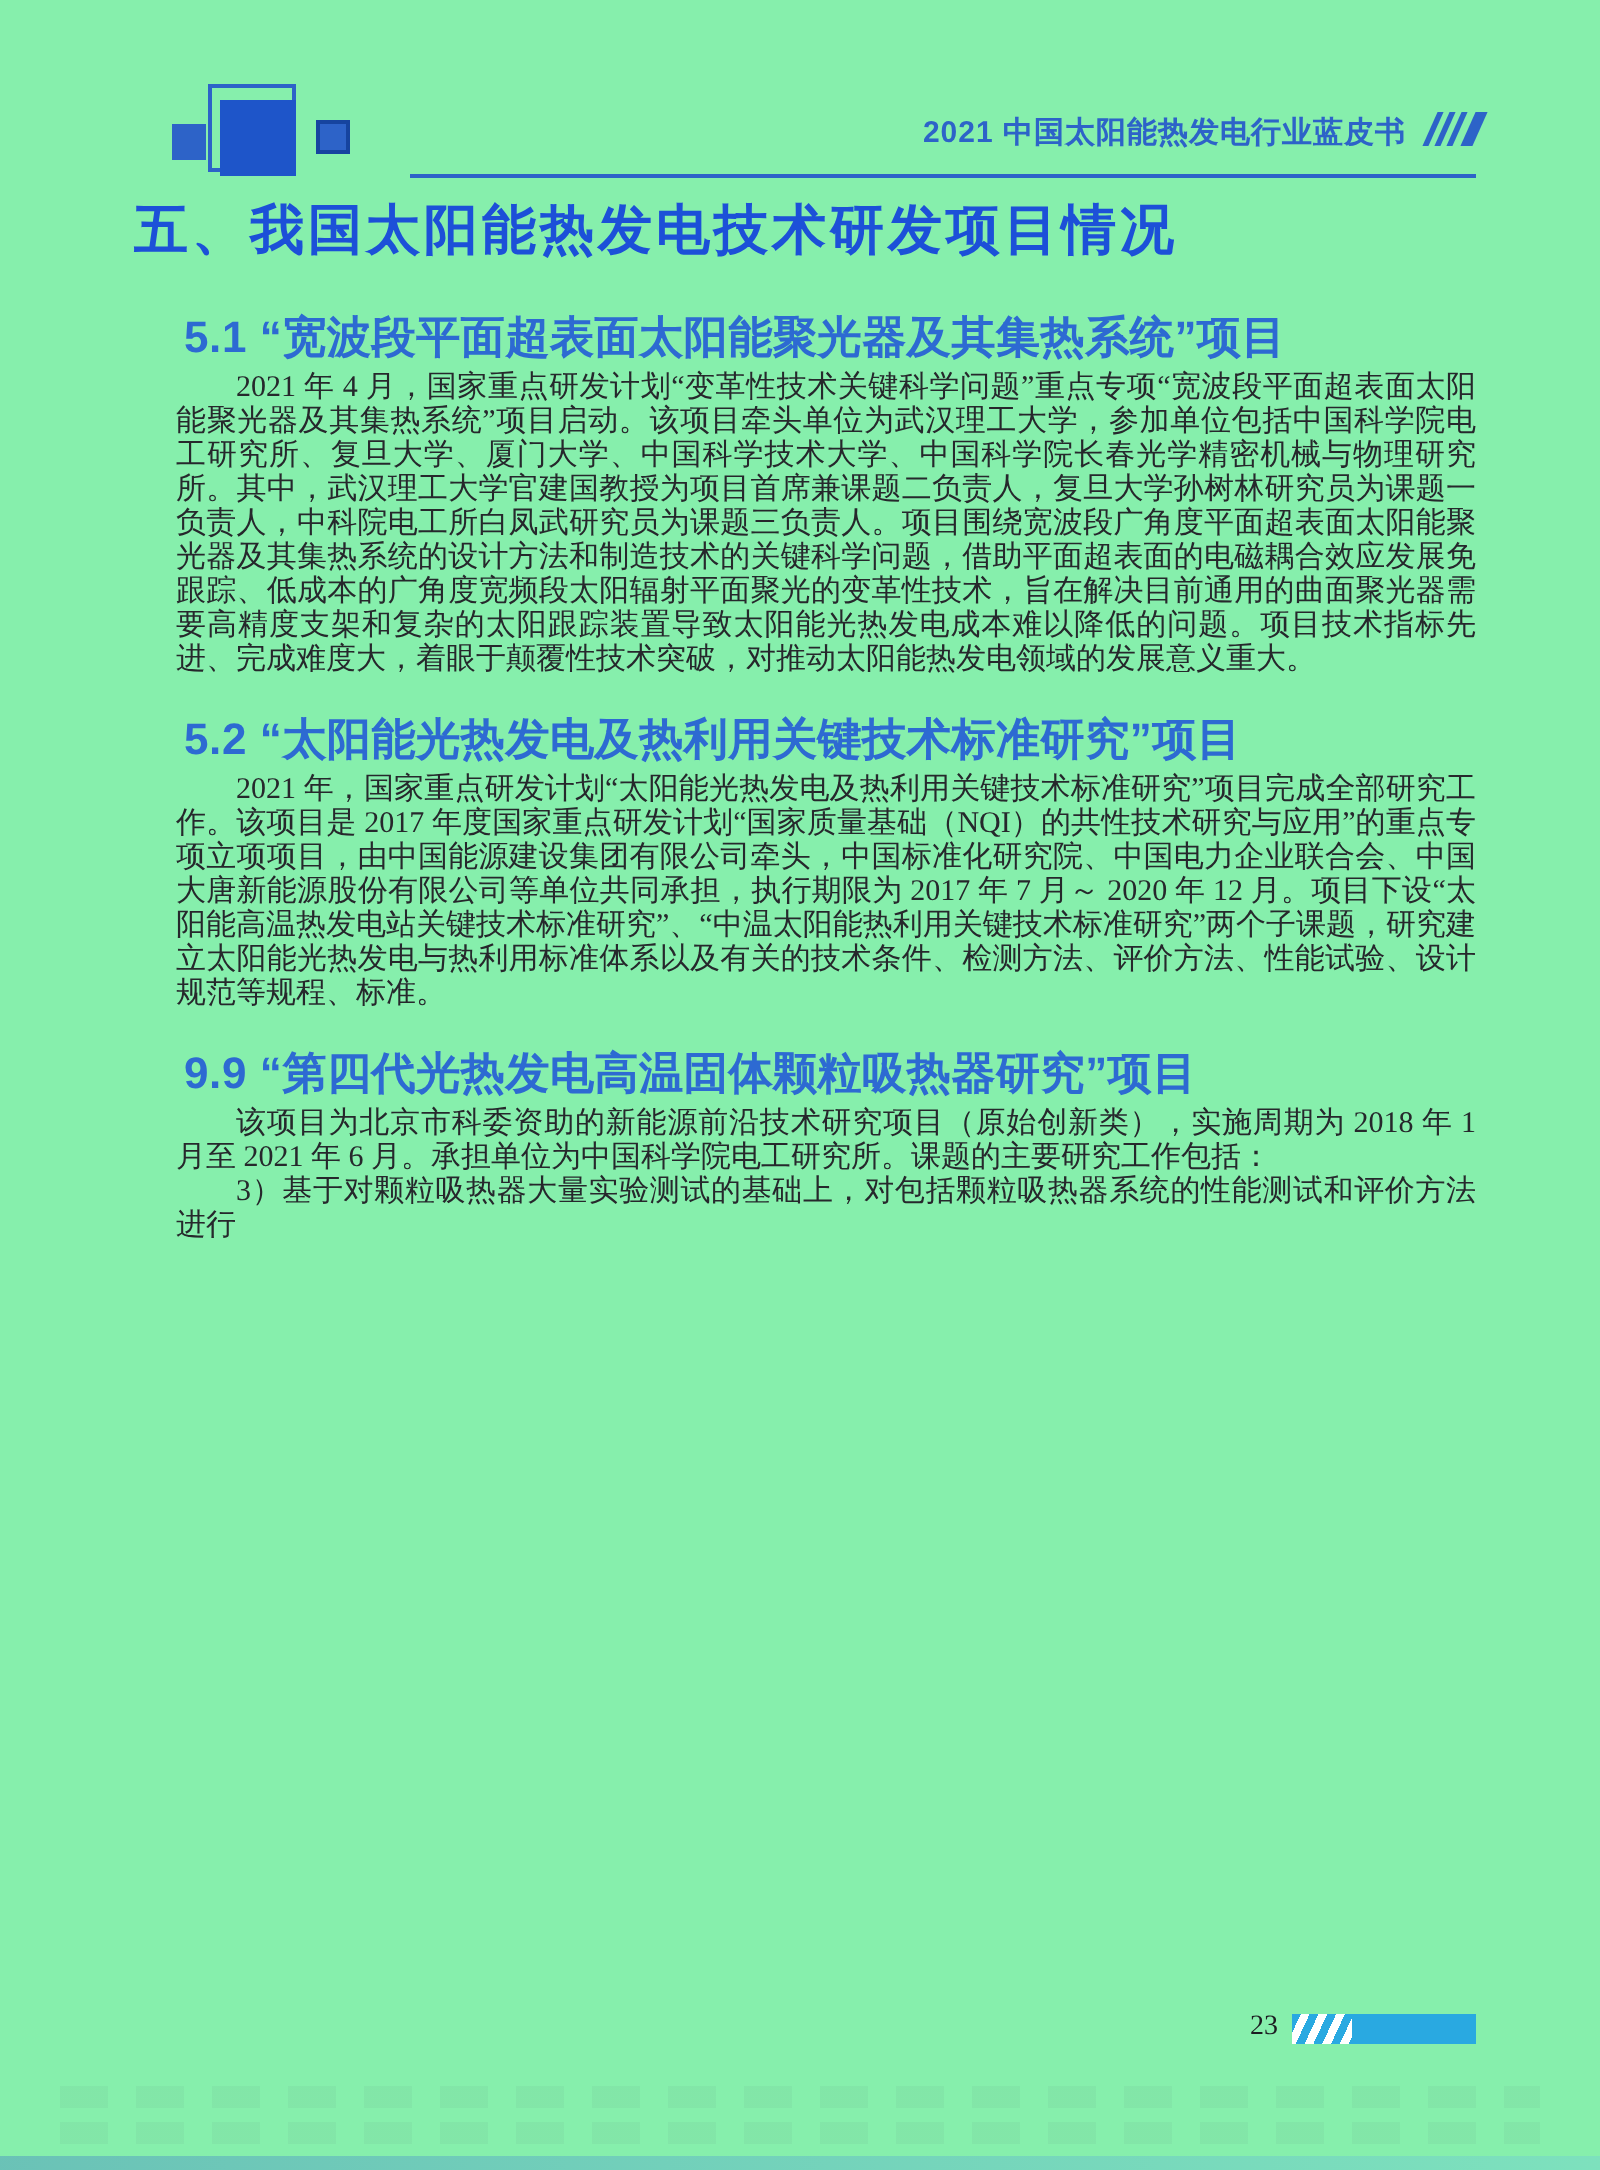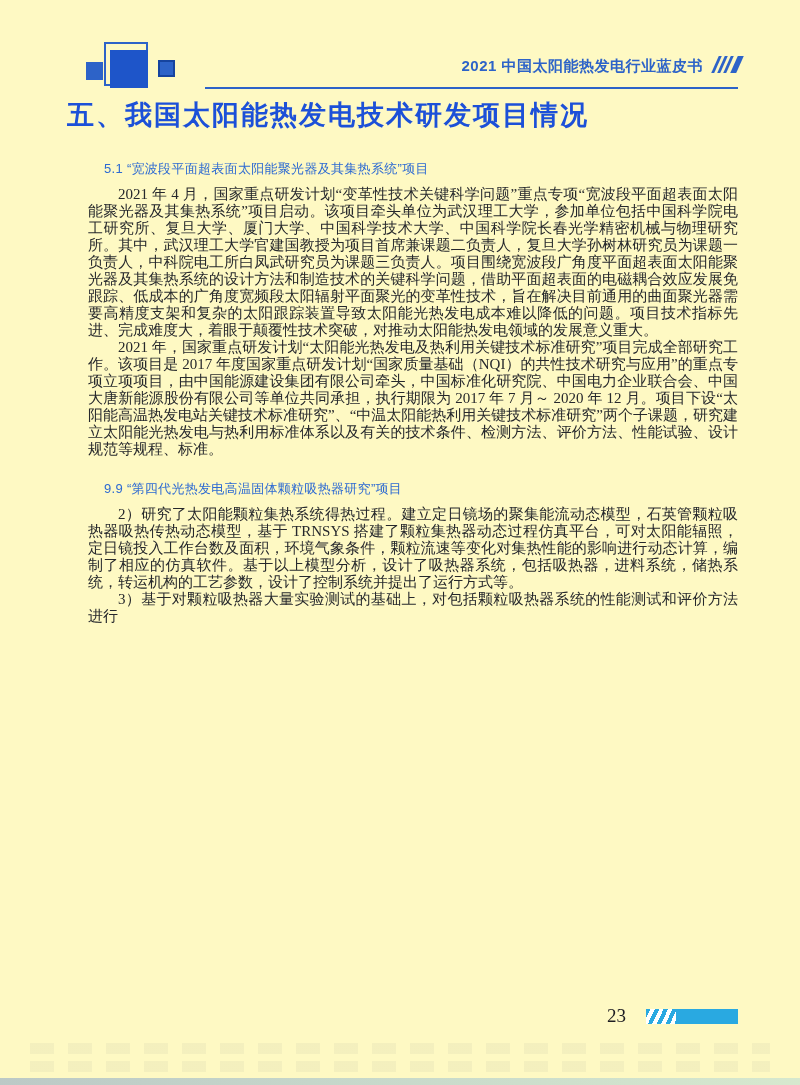--- a/index.html
+++ b/index.html
@@ -1,16 +1,16 @@
 <!DOCTYPE html>
 <html><head>
 <meta charset="utf-8">
 <style>
   html,body{margin:0;padding:0;background:#ffffff;}
-  .page{position:relative;width:800px;height:1085px;background:#fef9c3;overflow:hidden;
+  .page{position:relative;width:800px;height:1085px;background:#86efac;overflow:hidden;
         font-family:"Liberation Serif","DejaVu Serif",serif;}
 
   
   .logo{position:absolute;left:86px;top:42px;width:92px;height:50px;}
   .logo i{position:absolute;display:block;}
   .lg-outline{left:18px;top:0;width:40px;height:40px;border:2px solid #2d63c8;background:transparent;}
   .lg-big{left:24px;top:8px;width:38px;height:38px;background:#1e55c9;}
   .lg-sl{left:0;top:20px;width:17px;height:18px;background:#2d63c8;}
   .lg-sr{left:72px;top:18px;width:17px;height:17px;background:#2d63c8;border:2px solid #16449f;box-sizing:border-box;}
 
@@ -23,29 +23,29 @@
   .header-rule{position:absolute;left:205px;right:62px;top:87px;height:2px;background:#2d63c8;}
 
   
   .chapter-title{position:absolute;left:0;top:97px;width:656px;margin:0;text-align:center;
                  font-family:"Liberation Sans","DejaVu Sans",sans-serif;
                  font-size:27px;font-weight:800;color:#1c50d8;letter-spacing:2px;}
 
   
   .body{position:absolute;left:88px;top:149px;width:650px;}
   .body h2{font-family:"Liberation Sans","DejaVu Sans",sans-serif;
-           font-size:13px;font-weight:400;color:#2d6ad2;letter-spacing:0.3px;
-           margin:20px 0 6px 16px;line-height:22px;}
+           font-size:22px;font-weight:700;color:#2d6ad2;letter-spacing:0.3px;
+           margin:20px 0 6px 4px;line-height:22px;}
   .body h2:first-child{margin-top:9px;}
   .body p{margin:0;font-size:15px;line-height:17px;color:#26282c;
           text-align:justify;text-indent:2em;}
 
   
   .footer{position:absolute;top:1005px;right:62px;height:16px;white-space:nowrap;}
-  .pageno{font-size:19px;color:#1d1d22;vertical-align:middle;margin-right:20px;}
+  .pageno{font-size:14px;color:#1d1d22;vertical-align:middle;margin-right:7px;}
   .fbar{display:inline-block;vertical-align:middle;height:15px;}
   .fbar i{display:inline-block;height:15px;vertical-align:top;}
   .fstripes{width:30px;background:repeating-linear-gradient(115deg,#29a9e1 0 4px,#ffffff 4px 8px);}
   .fsolid{width:62px;background:#29a9e1;}
 
   
   .ghost{position:absolute;left:30px;right:30px;height:11px;
          background:repeating-linear-gradient(90deg,rgba(70,80,100,0.055) 0 24px,transparent 24px 38px);}
   .g1{top:1043px;}
   .g2{top:1061px;}
@@ -68,24 +68,25 @@
     <i></i><i></i><i></i><i class="thick"></i>
   </div>
   <div class="header-rule"></div>
 
   <h1 class="chapter-title">五、我国太阳能热发电技术研发项目情况</h1>
 
   <div class="body">
     <h2>5.1 “宽波段平面超表面太阳能聚光器及其集热系统”项目</h2>
     <p>2021 年 4 月，国家重点研发计划“变革性技术关键科学问题”重点专项“宽波段平面超表面太阳能聚光器及其集热系统”项目启动。该项目牵头单位为武汉理工大学，参加单位包括中国科学院电工研究所、复旦大学、厦门大学、中国科学技术大学、中国科学院长春光学精密机械与物理研究所。其中，武汉理工大学官建国教授为项目首席兼课题二负责人，复旦大学孙树林研究员为课题一负责人，中科院电工所白凤武研究员为课题三负责人。项目围绕宽波段广角度平面超表面太阳能聚光器及其集热系统的设计方法和制造技术的关键科学问题，借助平面超表面的电磁耦合效应发展免跟踪、低成本的广角度宽频段太阳辐射平面聚光的变革性技术，旨在解决目前通用的曲面聚光器需要高精度支架和复杂的太阳跟踪装置导致太阳能光热发电成本难以降低的问题。项目技术指标先进、完成难度大，着眼于颠覆性技术突破，对推动太阳能热发电领域的发展意义重大。</p>
 
+    <h2>5.2 “太阳能光热发电及热利用关键技术标准研究”项目</h2>
     <p>2021 年，国家重点研发计划“太阳能光热发电及热利用关键技术标准研究”项目完成全部研究工作。该项目是 2017 年度国家重点研发计划“国家质量基础（NQI）的共性技术研究与应用”的重点专项立项项目，由中国能源建设集团有限公司牵头，中国标准化研究院、中国电力企业联合会、中国大唐新能源股份有限公司等单位共同承担，执行期限为 2017 年 7 月～ 2020 年 12 月。项目下设“太阳能高温热发电站关键技术标准研究”、“中温太阳能热利用关键技术标准研究”两个子课题，研究建立太阳能光热发电与热利用标准体系以及有关的技术条件、检测方法、评价方法、性能试验、设计规范等规程、标准。</p>
 
     <h2>9.9 “第四代光热发电高温固体颗粒吸热器研究”项目</h2>
-    <p>2）研究了太阳能颗粒集热系统得热过程。建立定日镜场的聚集能流动态模型，石英管颗粒吸热器吸热传热动态模型，基于 TRNSYS 搭建了颗粒集热器动态过程仿真平台，可对太阳能辐照，定日镜投入工作台数及面积，环境气象条件，颗粒流速等变化对集热性能的影响进行动态计算，编制了相应的仿真软件。基于以上模型分析，设计了吸热器系统，包括吸热器，进料系统，储热系统，转运机构的工艺参数，设计了控制系统并提出了运行方式等。</p>
+    <p>该项目为北京市科委资助的新能源前沿技术研究项目（原始创新类），实施周期为 2018 年 1 月至 2021 年 6 月。承担单位为中国科学院电工研究所。课题的主要研究工作包括：</p>
     <p>3）基于对颗粒吸热器大量实验测试的基础上，对包括颗粒吸热器系统的性能测试和评价方法进行</p>
   </div>
 
   <div class="footer">
     <span class="pageno">23</span><span class="fbar"><i class="fstripes"></i><i class="fsolid"></i></span>
   </div>
 
   <div class="ghost g1"></div>
   <div class="ghost g2"></div>
   <div class="bottom-strip"></div>

